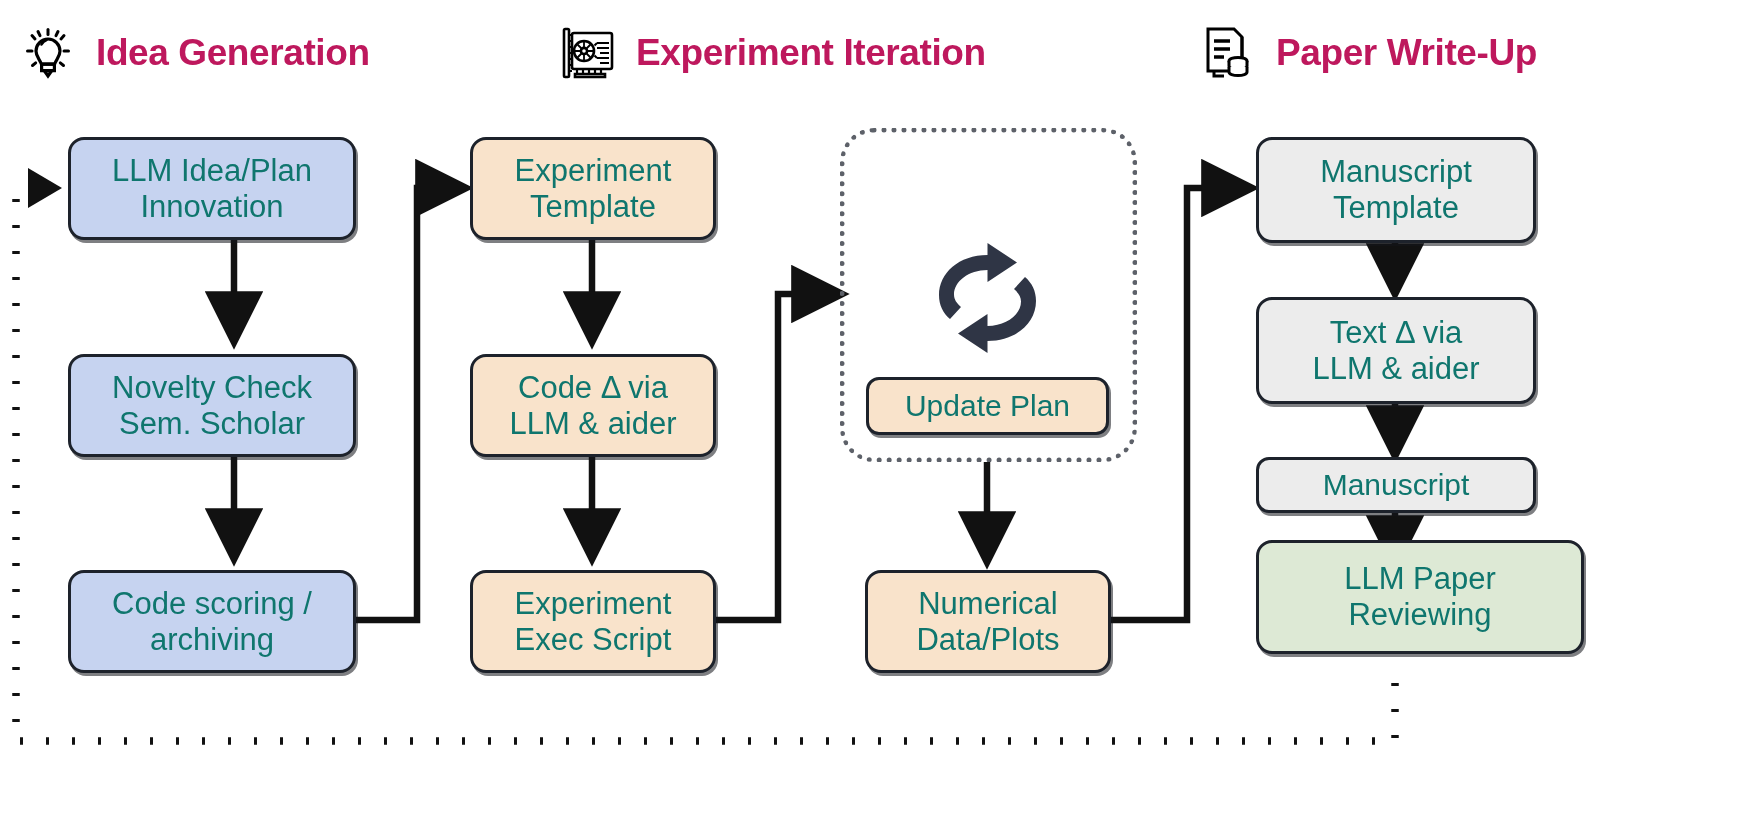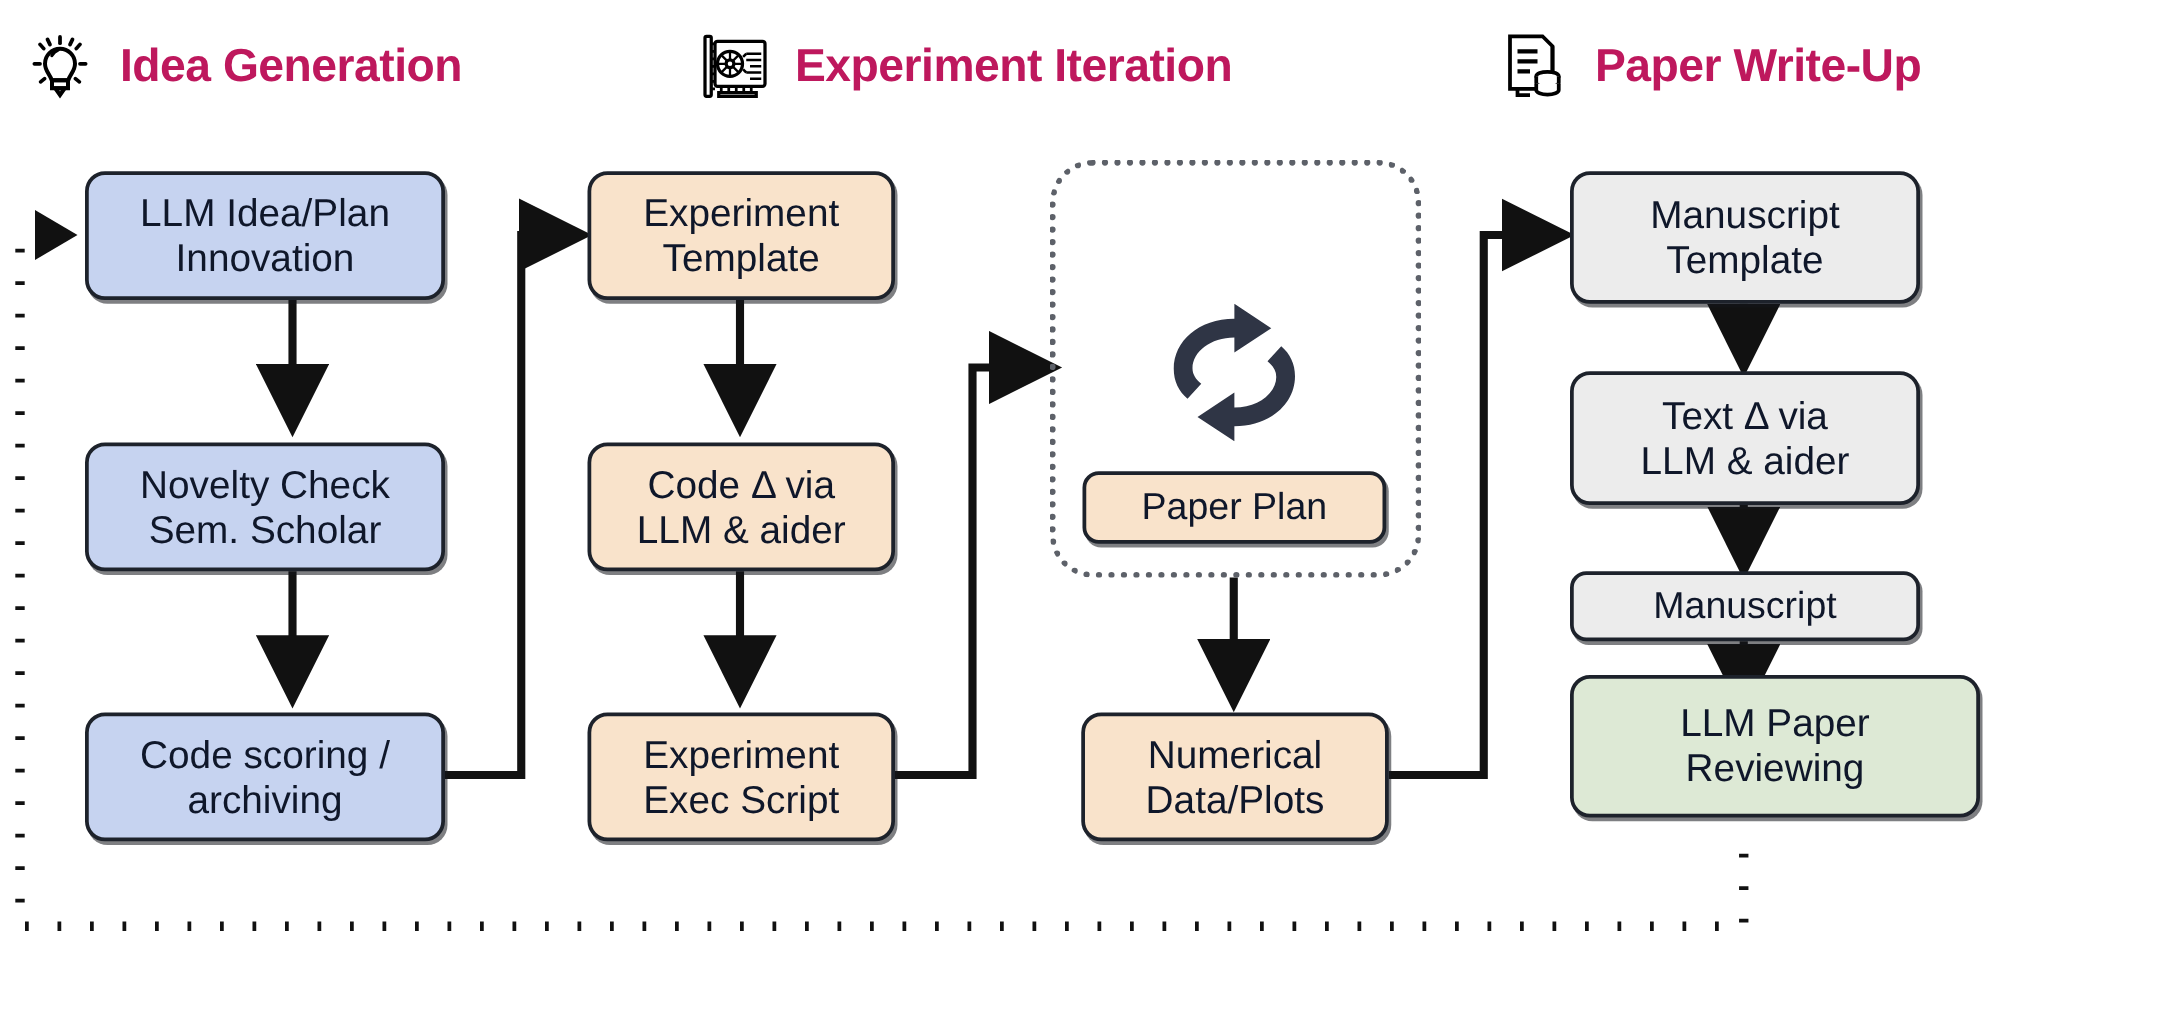--- a/index.html
+++ b/index.html
@@ -47,21 +47,21 @@
     position: absolute;
     box-sizing: border-box;
     border: 3.5px solid #1d222b;
     border-radius: 16px;
     display: flex;
     align-items: center;
     justify-content: center;
     text-align: center;
     font-size: 31px;
     line-height: 1.16;
-    color: #0f172a;
+    color: #0f766e;
     padding: 2px 10px;
     box-shadow: 2px 3px 0 rgba(20,22,28,0.55);
   }
   .node .node-label { display: block; white-space: pre-line; }
   .node.blue  { background: #c6d3f0; }
   .node.peach { background: #f9e3cb; }
   .node.gray  { background: #ececec; }
   .node.green { background: #dde9d5; }
   .node.small { font-size: 30px; border-radius: 13px; }
 
@@ -228,21 +228,21 @@
                C 91 98, 111 80, 111 58
                C 111 48, 107 40, 100 34
                L 89 46
                C 93.5 50, 96 53.5, 96 58.5
                C 96 71.5, 81.5 83, 62.5 83
                L 62.5 71 L 33 90.5 L 62.5 110 Z"></path>
     </svg>
   </div>
 
   <div class="node peach small" style="left:866px; top:377px; width:243px; height:58px;">
-    <span class="node-label">Paper Plan</span>
+    <span class="node-label">Update Plan</span>
   </div>
 
   <div class="node peach" style="left:865px; top:570px; width:246px; height:103px;">
     <span class="node-label">Numerical
 Data/Plots</span>
   </div>
 
   <div class="node gray" style="left:1256px; top:137px; width:280px; height:106px;">
     <span class="node-label">Manuscript
 Template</span>

